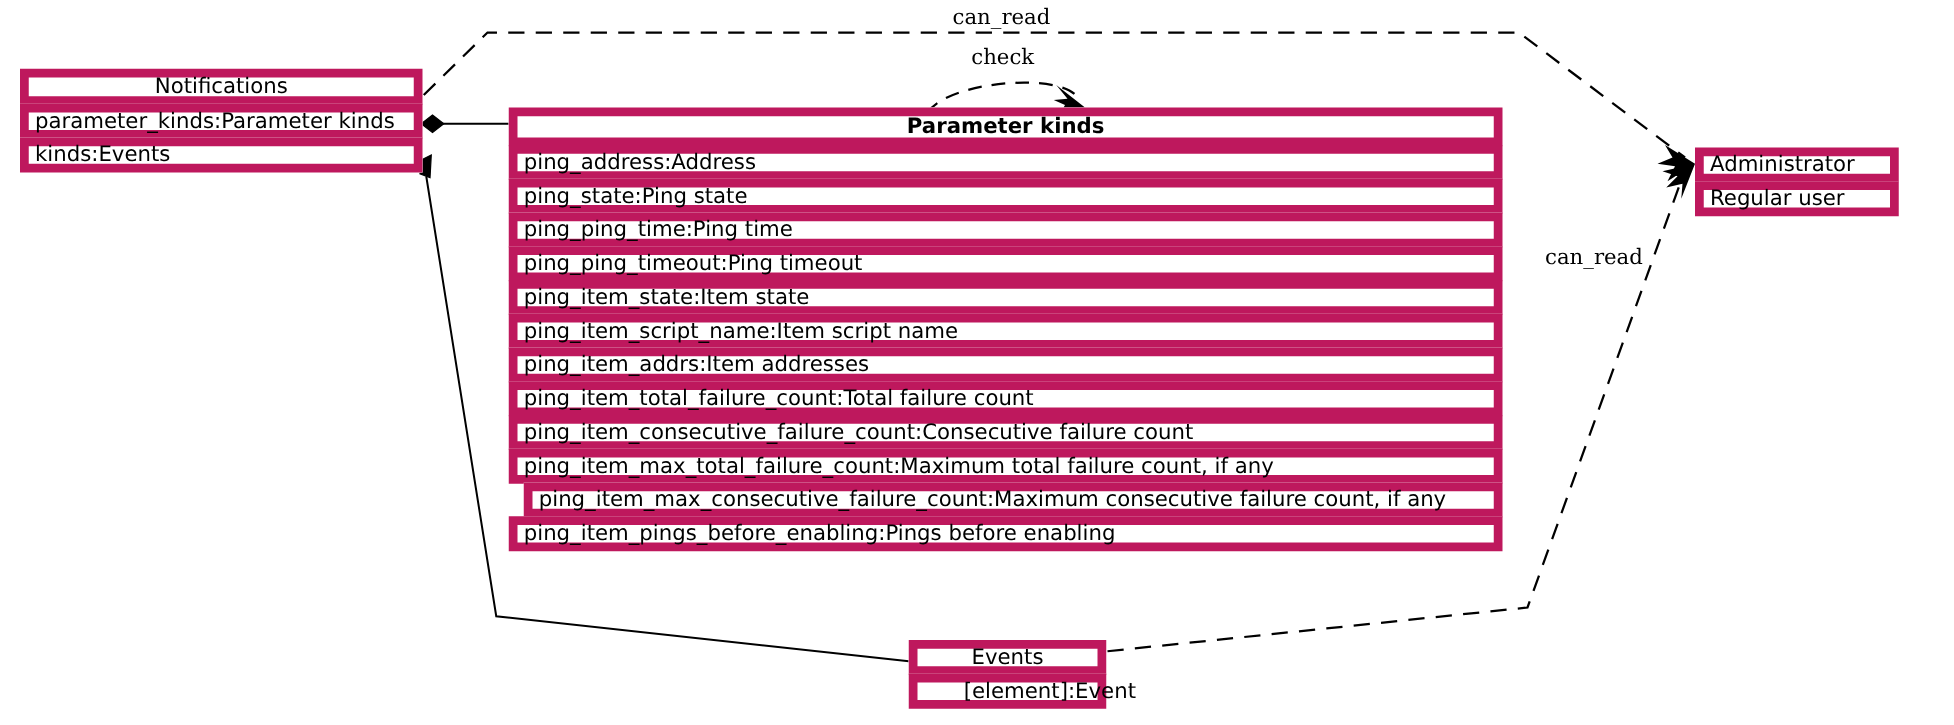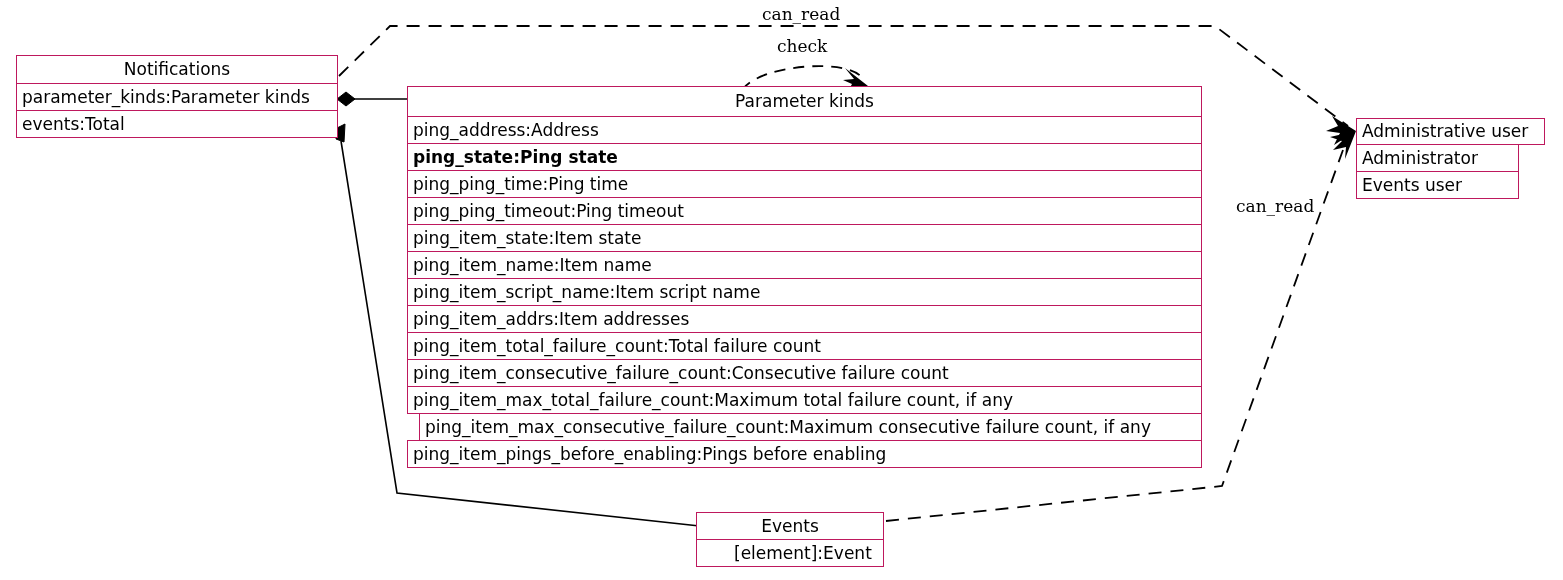--- a/index.html
+++ b/index.html
@@ -23,21 +23,21 @@
     height: 580px;
   }
   .uml-box {
     position: absolute;
     box-sizing: border-box;
     background: #ffffff;
     z-index: 5;
   }
   .uml-row {
     box-sizing: border-box;
-    border: 1px solid #be185d;
+    border: 7px solid #be185d;
     background: #ffffff;
     font-size: 17px;
     color: #000000;
     line-height: 1;
     white-space: nowrap;
     display: flex;
     align-items: center;
   }
   .uml-row.header {
     justify-content: center;
@@ -77,47 +77,45 @@
     <line x1="345" y1="99" x2="407" y2="99" stroke="#000000" stroke-width="1.6"></line>
     <polygon points="337,99 346,92 355,99 346,106" fill="#000000" stroke="#000000" stroke-width="1"></polygon>
 
     <path d="M 341,141 L 397,493 L 727,529" fill="none" stroke="#000000" stroke-width="1.6"></path>
     <polygon points="337,128 345,124 344,142 336,139" fill="#000000" stroke="#000000" stroke-width="1"></polygon>
   </svg>
 
   <div class="uml-box" style="left:16px; top:55px; width:322px;">
     <div class="uml-row header" style="height:29px;">Notifications</div>
     <div class="uml-row attr" style="height:28px;">parameter_kinds:Parameter kinds</div>
-    <div class="uml-row attr" style="height:28px;">events:Total</div>
+    <div class="uml-row attr" style="height:28px;">kinds:Events</div>
   </div>
 
   <div class="uml-box" style="left:407px; top:86px; width:795px;">
-    <div class="uml-row header" style="height:31px;">Parameter kinds</div>
+    <div class="uml-row header" style="height:31px;font-weight:bold;">Parameter kinds</div>
     <div class="uml-row attr" style="height:28px;">ping_address:Address</div>
-    <div class="uml-row attr" style="height:28px;font-weight:bold;">ping_state:Ping state</div>
+    <div class="uml-row attr" style="height:28px;">ping_state:Ping state</div>
     <div class="uml-row attr" style="height:28px;">ping_ping_time:Ping time</div>
     <div class="uml-row attr" style="height:28px;">ping_ping_timeout:Ping timeout</div>
     <div class="uml-row attr" style="height:28px;">ping_item_state:Item state</div>
-    <div class="uml-row attr" style="height:28px;">ping_item_name:Item name</div>
     <div class="uml-row attr" style="height:28px;">ping_item_script_name:Item script name</div>
     <div class="uml-row attr" style="height:28px;">ping_item_addrs:Item addresses</div>
     <div class="uml-row attr" style="height:28px;">ping_item_total_failure_count:Total failure count</div>
     <div class="uml-row attr" style="height:28px;">ping_item_consecutive_failure_count:Consecutive failure count</div>
     <div class="uml-row attr" style="height:28px;text-align:right;">ping_item_max_total_failure_count:Maximum total failure count, if any</div>
     <div class="uml-row attr" style="height:28px;margin-left:12px;">ping_item_max_consecutive_failure_count:Maximum consecutive failure count, if any</div>
     <div class="uml-row attr" style="height:28px;">ping_item_pings_before_enabling:Pings before enabling</div>
   </div>
 
   <div class="uml-box" style="left:1356px; top:118px;">
-    <div class="uml-row attr" style="height:27px; width:189px;">Administrative user</div>
     <div class="uml-row attr" style="height:28px; width:163px;">Administrator</div>
-    <div class="uml-row attr" style="height:28px; width:163px;">Events user</div>
+    <div class="uml-row attr" style="height:28px; width:163px;">Regular user</div>
   </div>
 
-  <div class="uml-box" style="left:696px; top:512px; width:188px;">
+  <div class="uml-box" style="left:727px; top:512px; width:158px;">
     <div class="uml-row header" style="height:28px;">Events</div>
     <div class="uml-row attr" style="height:28px;padding-left:37px;">[element]:Event</div>
   </div>
 
   <div class="edge-label" style="left:762px; top:4px;">can_read</div>
   <div class="edge-label" style="left:777px; top:36px;">check</div>
   <div class="edge-label" style="left:1236px; top:196px;">can_read</div>
 
 </div>
 

